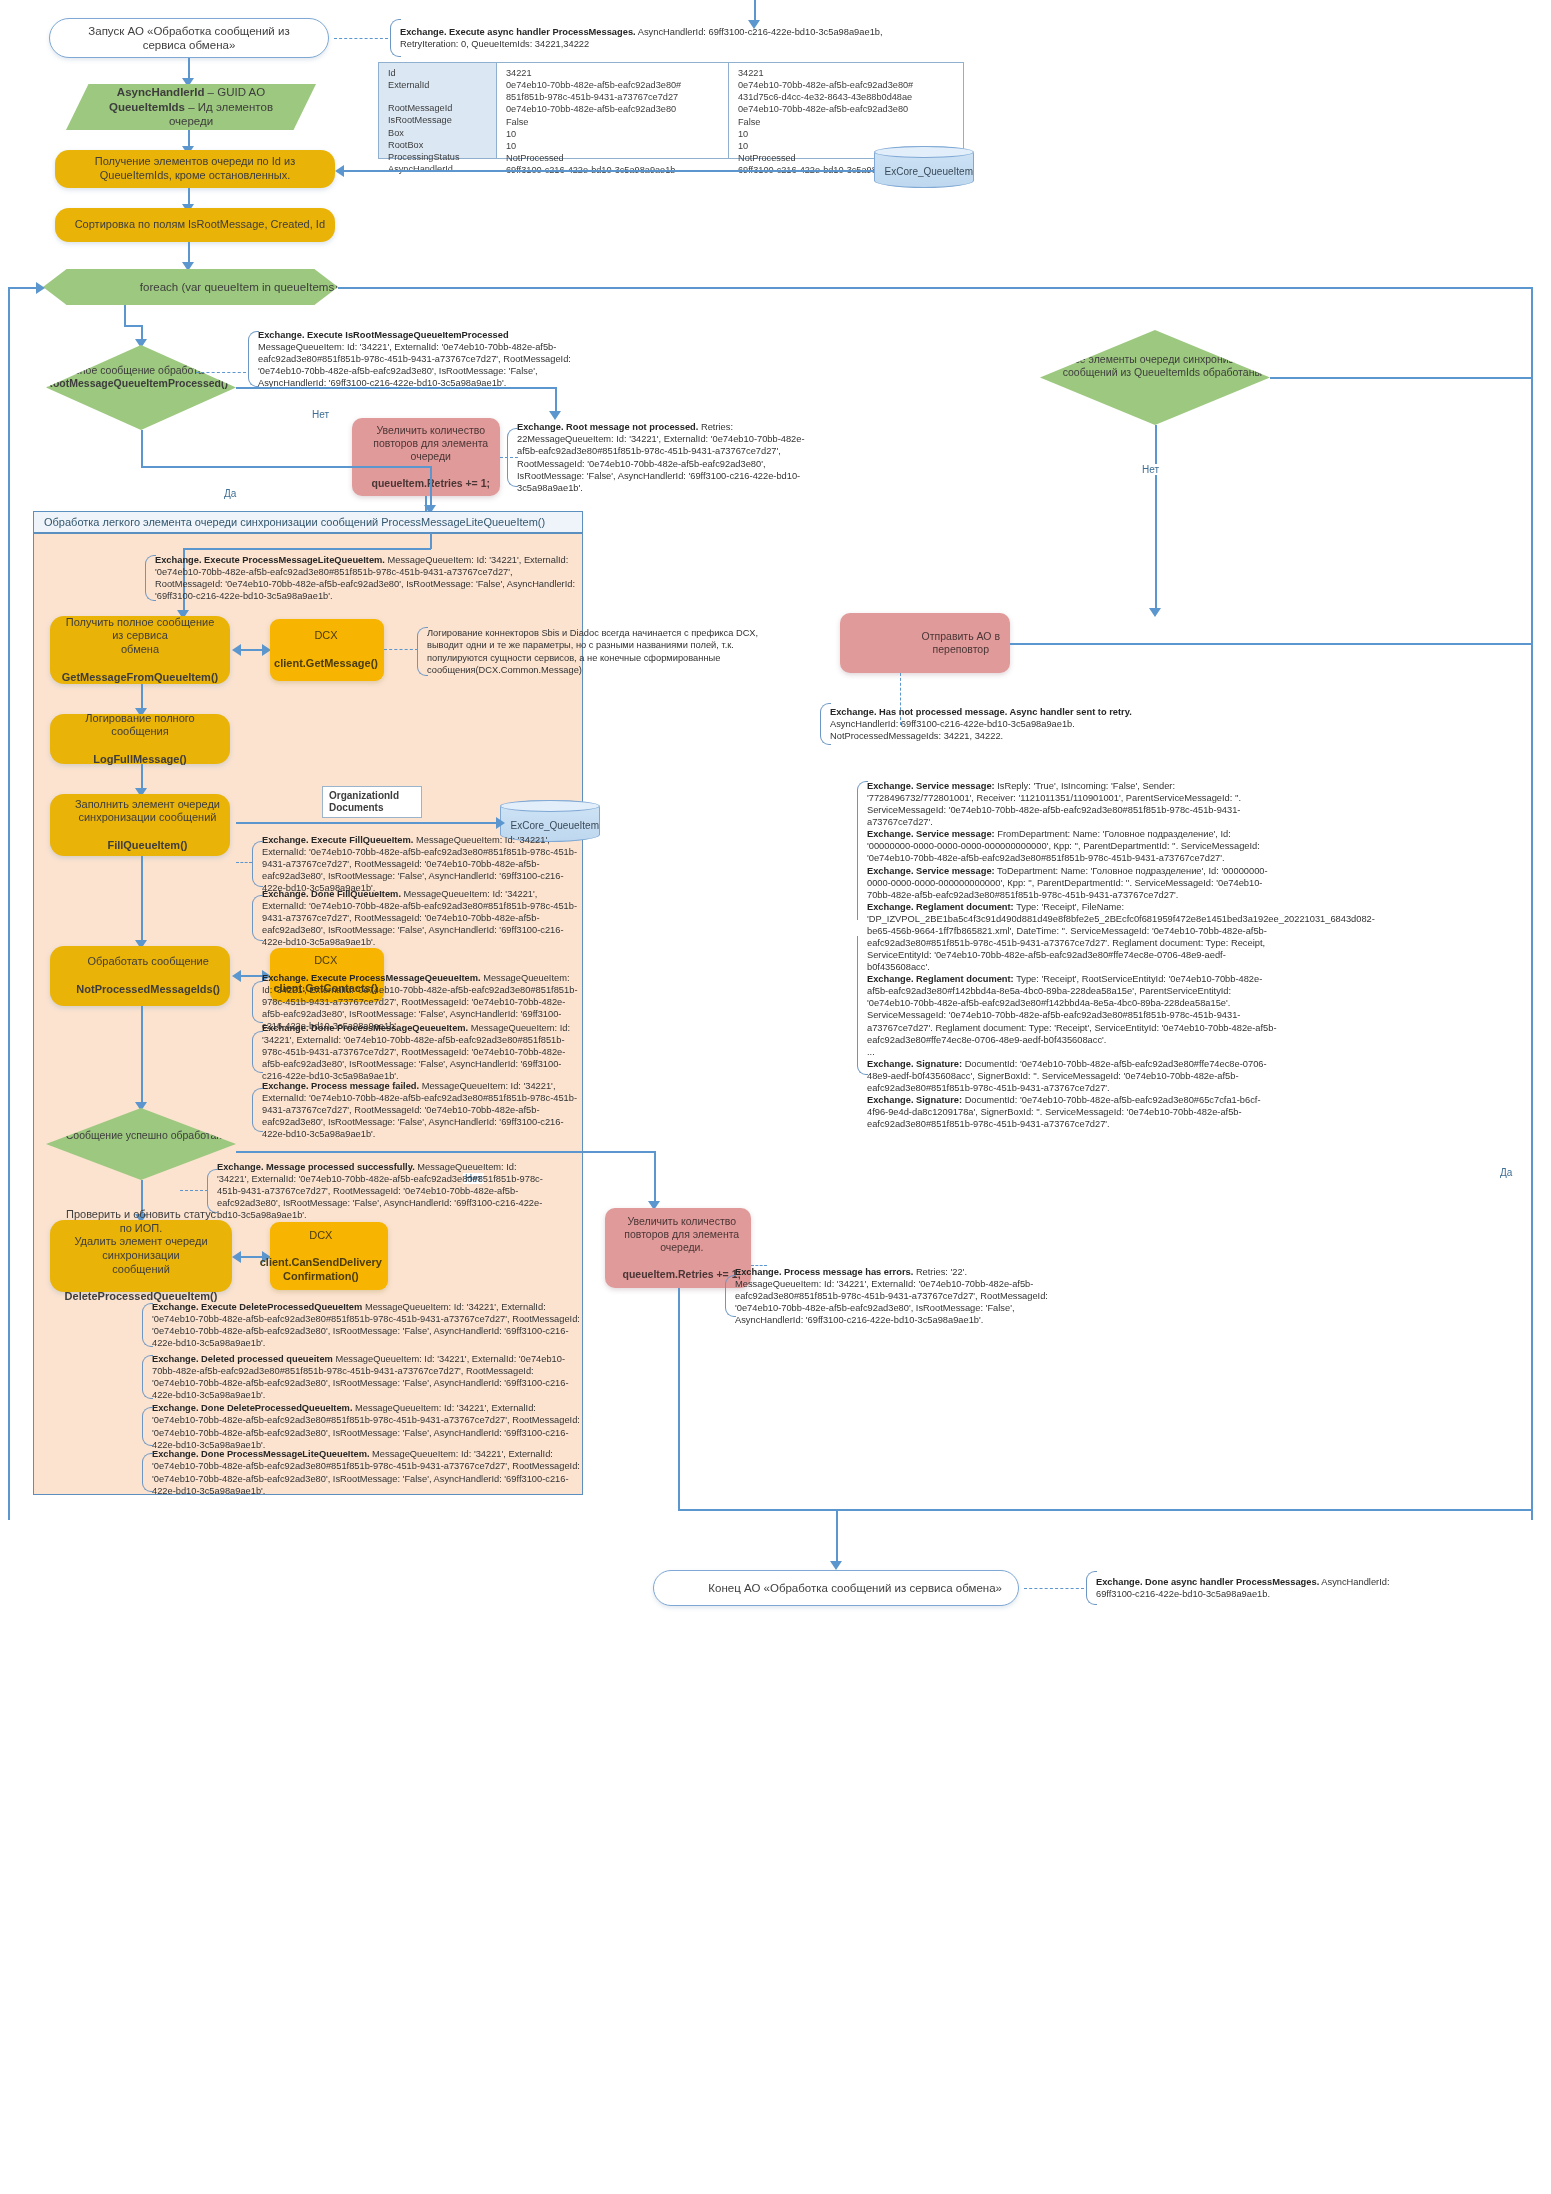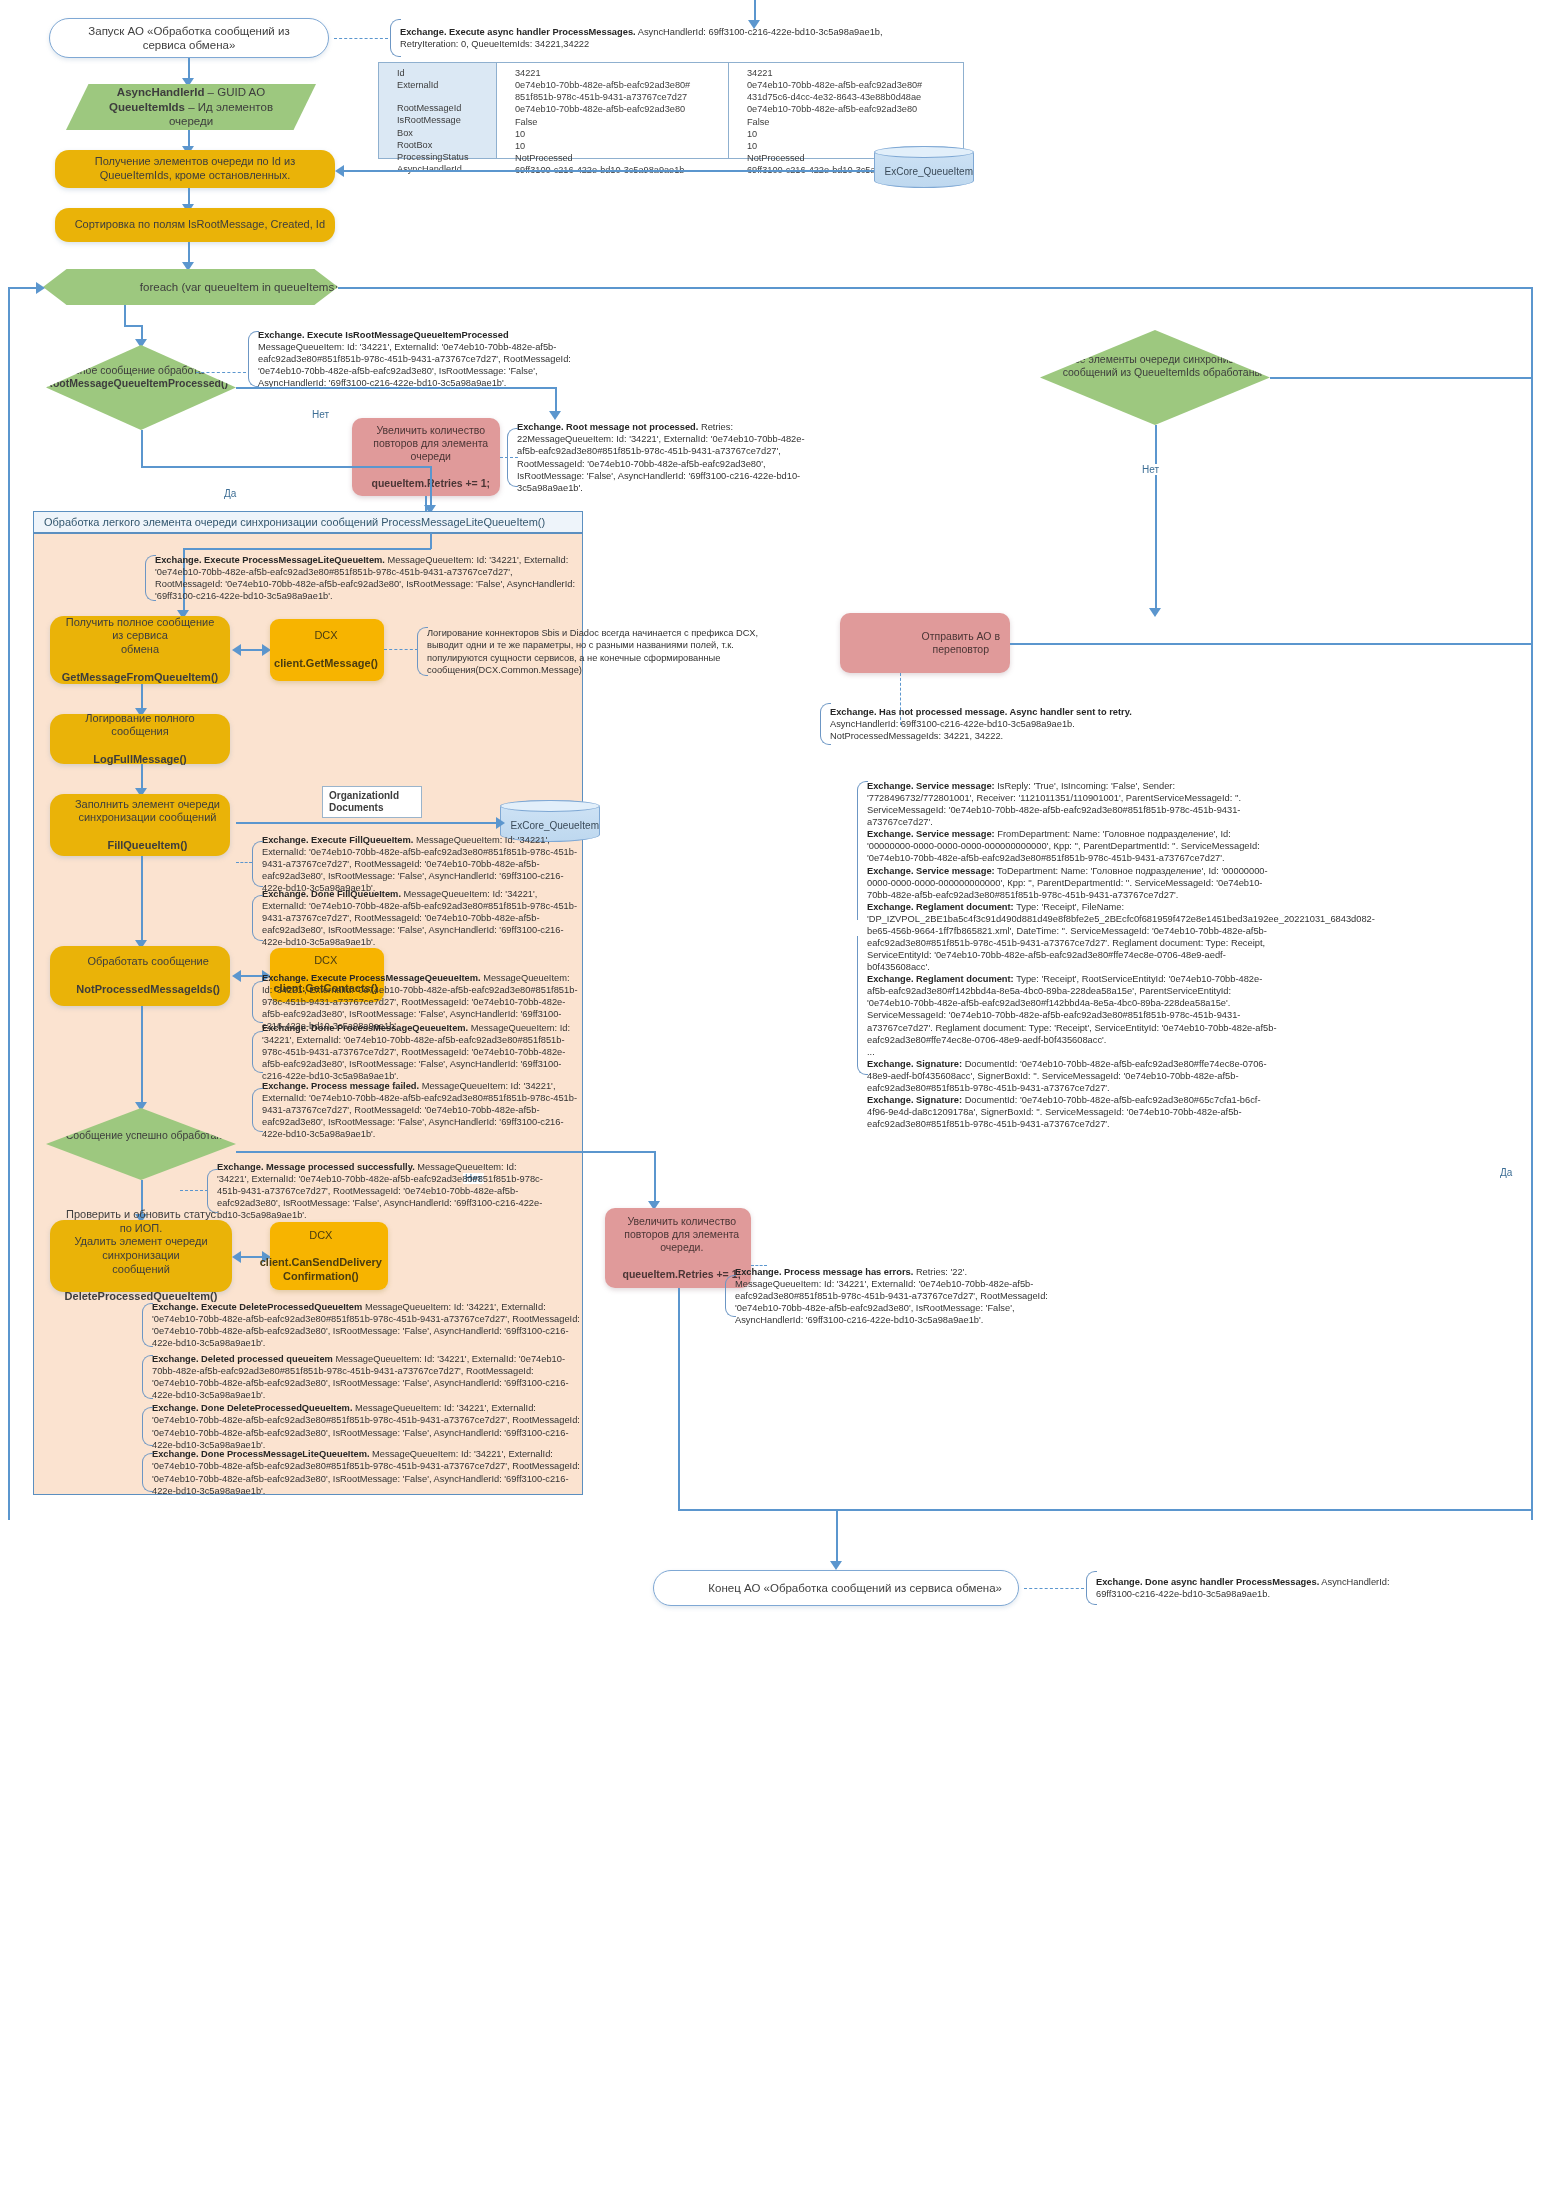--- a/index.html
+++ b/index.html
@@ -108,21 +108,21 @@
   .ann:before{top:3px;border-top:1.1px solid #6c96c4;border-radius:9px 0 0 0;}
   .ann:after{bottom:3px;border-bottom:1.1px solid #6c96c4;border-radius:0 0 0 9px;}
   .ann b{font-weight:bold;color:#262626;}
   .ann.lft{text-align:left;}
 
   
   .dtable{
     position:absolute;border:1px solid #8fb0cf;background:#ffffff;
     font-size:9.2px;color:#3d3d3d;display:flex;
   }
-  .dtable .col{box-sizing:border-box;padding:4px 18px;}
+  .dtable .col{box-sizing:border-box;padding:4px 9px;}
   .dtable .col.k{background:#dbe8f4;width:118px;border-right:1px solid #8fb0cf;}
   .dtable .col.v{width:232px;border-right:1px solid #8fb0cf;}
   .dtable .col.v2{width:232px;}
   .dtable .row{line-height:1.32;white-space:nowrap;}
   .dtable .row.sp{height:11px;}
 
   
   .group{
     position:absolute;box-sizing:border-box;
     border:1.3px solid #5b8fc0;background:#fbe3d0;

